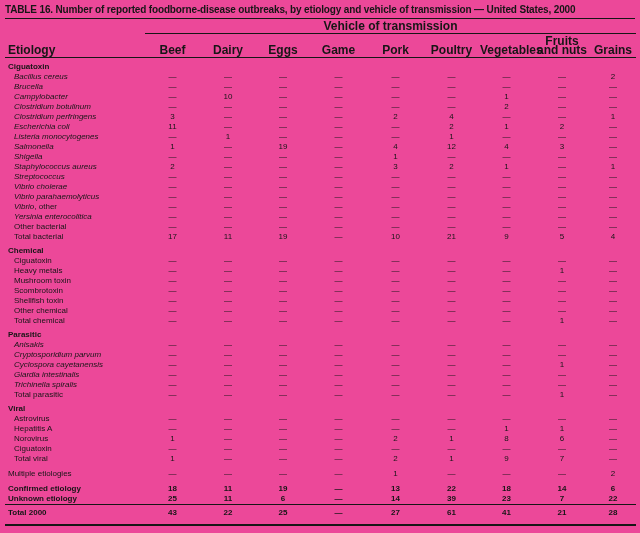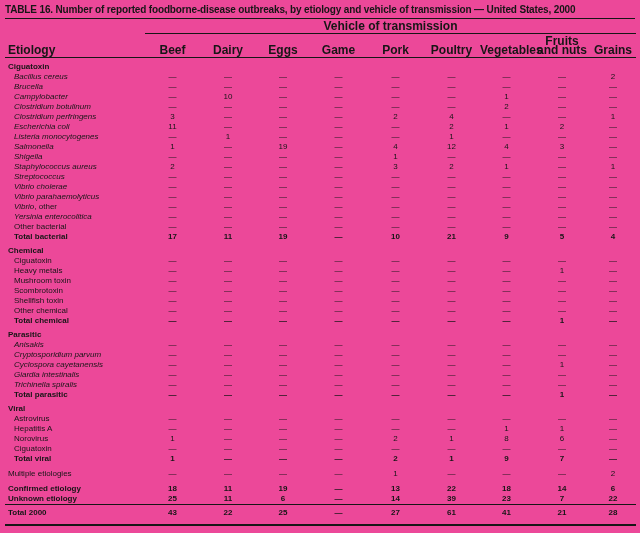--- a/index.html
+++ b/index.html
@@ -22,21 +22,21 @@
     padding:3px 0 2px 0;
   }
   .head-row th{vertical-align:bottom;border-bottom:1.5px solid #161616;padding:3px 1px 2px 1px;}
   .head-row .etio-h{text-align:left;padding-left:3px;}
   .head-row .col-h{text-align:center;}
   tbody td{font-size:8px;line-height:10px;padding:0;vertical-align:bottom;}
   td.lbl{text-align:left;white-space:nowrap;overflow:hidden;}
   td.val{text-align:center;}
   tr.r-section td{font-weight:bold;padding-top:4px;padding-left:3px;}
   tr.r-item td.lbl{padding-left:9px;}
-  tr.r-total td{font-weight:bold;margin-top:40px;}
+  tr.r-total td{font-weight:normal;margin-top:40px;}
   tr.r-total td.lbl{padding-left:9px;}
   tr.r-multiple td{font-weight:normal;padding-top:5px;}
   tr.r-confirmed td{font-weight:bold;padding-top:5px;}
   tr.r-unknown td{font-weight:bold;}
   tr.r-grand td{
     font-weight:bold;
     border-top:1px solid #161616;border-bottom:2.2px solid #161616;
     padding-top:3px;padding-bottom:6px;
   }
   tr.r-multiple td.lbl,tr.r-confirmed td.lbl,tr.r-unknown td.lbl,tr.r-grand td.lbl{padding-left:3px;}

